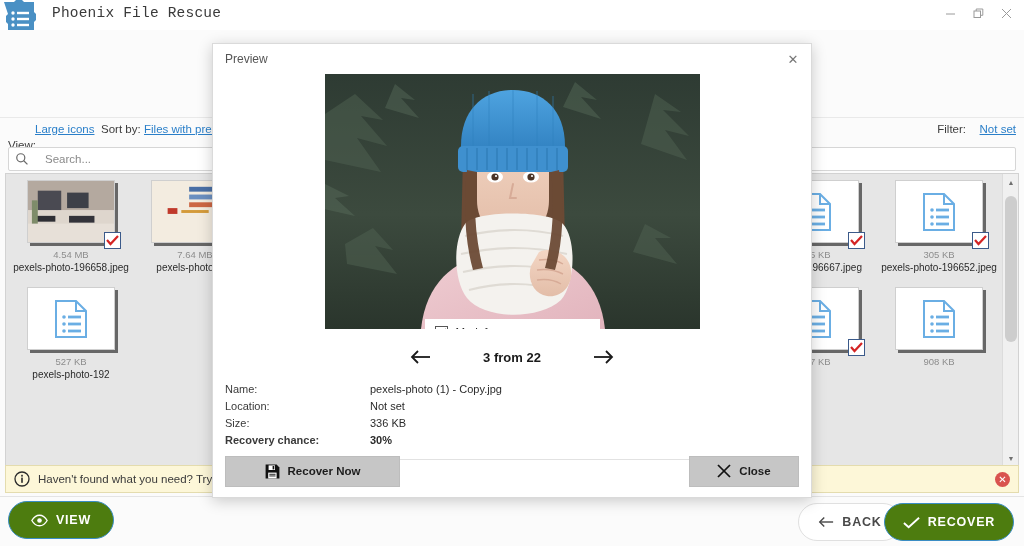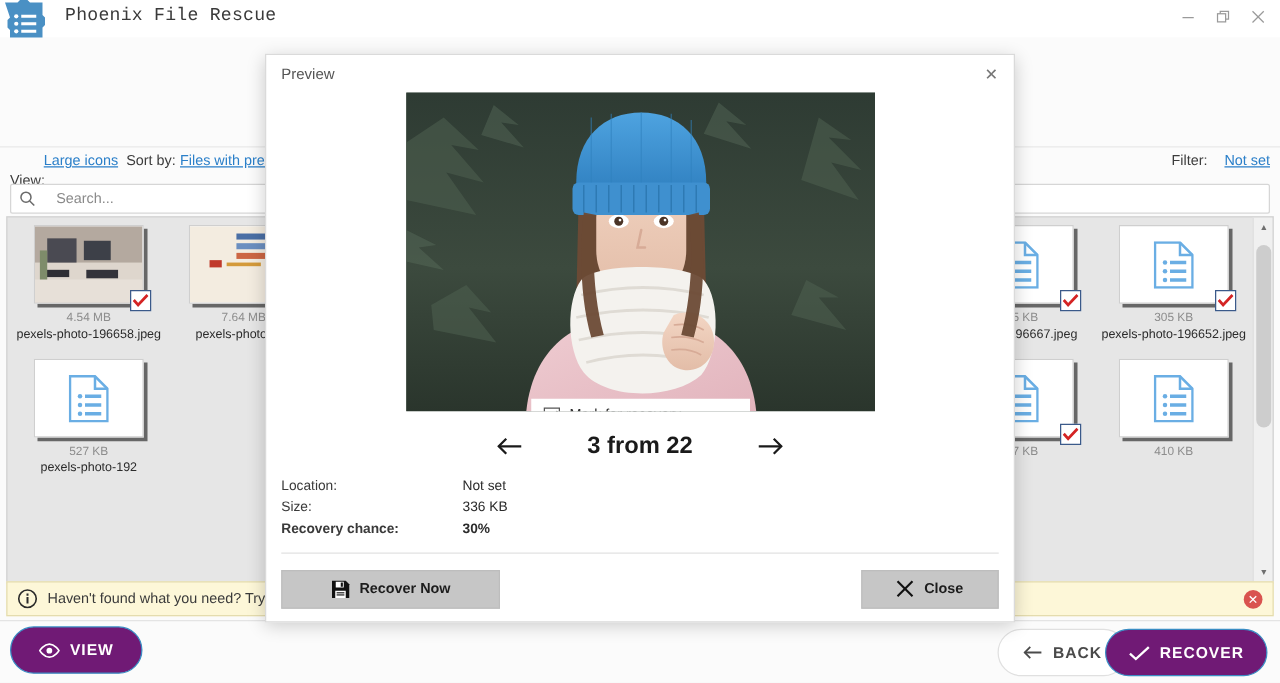--- a/index.html
+++ b/index.html
@@ -158,21 +158,21 @@
     position: absolute; left: 0; top: 496px; width: 1024px; height: 50px;
     background: #fbfbfb; border-top: 1px solid #e4e4e4;
   }
   .pill {
     position: absolute; height: 38px; border-radius: 19px;
     display: flex; align-items: center; justify-content: center;
     font-size: 12.5px; letter-spacing: .8px; cursor: pointer;
     font-weight: bold;
   }
   .pill svg { margin-right: 8px; }
-  .pill-blue { background: #701a75; color: #fff; border: 1px solid #3a8dc4; }
+  .pill-blue { background: #4d7c0f; color: #fff; border: 1px solid #3a8dc4; }
   .pill-white { background: #ffffff; color: #4a4a4a; border: 1px solid #e0e0e0; }
   #btn-view { left: 8px; top: 501px; width: 106px; }
   #btn-back { right: 122px; top: 503px; width: 104px; }
   #btn-recover { right: 10px; top: 503px; width: 130px; }
 
   
   .dialog {
     position: absolute; left: 212px; top: 43px; width: 600px; height: 455px;
     background: #ffffff;
     border: 1px solid #dadada;
@@ -212,21 +212,21 @@
   }
   .navrow {
     height: 40px; display: flex; align-items: center; justify-content: center;
     gap: 50px; margin-top: 8px;
   }
   .nav-arrow {
     width: 26px; height: 22px; cursor: pointer;
     display: flex; align-items: center; justify-content: center;
     color: #1a1a1a;
   }
-  .nav-count { font-size: 19px; font-weight: bold; color: #1a1a1a; }
+  .nav-count { font-size: 13px; font-weight: bold; color: #1a1a1a; }
 
   .fileinfo {
     margin: 6px 12px 0 12px;
     padding-bottom: 8px;
     border-bottom: 1px solid #e2e2e2;
     font-size: 11px; color: #2b2b2b;
   }
   .fi-head { font-size: 11px; color: #3a3a3a; margin-bottom: 7px; }
   .fi-row { display: flex; margin-bottom: 5px; }
   .fi-key { width: 145px; color: #3a3a3a; }
@@ -603,21 +603,21 @@
               <g fill="#6aaee4">
                 <circle cx="9" cy="17" r="1.8"></circle>
                 <rect x="13" y="15.6" width="13" height="2.8"></rect>
                 <circle cx="9" cy="24" r="1.8"></circle>
                 <rect x="13" y="22.6" width="13" height="2.8"></rect>
                 <circle cx="9" cy="31" r="1.8"></circle>
                 <rect x="13" y="29.6" width="13" height="2.8"></rect>
               </g>
             </svg>
           </div>
-          <div class="tile-size">410 KB</div>
+          <div class="tile-size">908 KB</div>
           <div class="tile-name"></div>
         </div>
         <div class="tile" style="visibility: hidden;">
           <div class="thumb">
             <svg class="doc-icon" viewBox="0 0 32 38">
               <path d="M1 1 h20 l10 10 v26 h-30z" fill="#fff" stroke="#6aaee4" stroke-width="2"></path>
               <path d="M21 1 v10 h10" fill="none" stroke="#6aaee4" stroke-width="2"></path>
               <g fill="#6aaee4">
                 <circle cx="9" cy="17" r="1.8"></circle>
                 <rect x="13" y="15.6" width="13" height="2.8"></rect>
@@ -873,20 +873,24 @@
         <svg width="22" height="14" viewBox="0 0 22 14">
           <line x1="1" y1="7" x2="19" y2="7" stroke="#1a1a1a" stroke-width="1.8"></line>
           <polyline points="13,1 19,7 13,13" fill="none" stroke="#1a1a1a" stroke-width="1.8"></polyline>
         </svg>
       </div>
     </div>
 
     <div class="fileinfo">
       <div id="fi-rows">
           <div class="fi-row">
+            <div class="fi-key">Name:</div>
+            <div class="fi-val">pexels-photo (1) - Copy.jpg</div>
+          </div>
+          <div class="fi-row">
             <div class="fi-key">Location:</div>
             <div class="fi-val">Not set</div>
           </div>
           <div class="fi-row">
             <div class="fi-key">Size:</div>
             <div class="fi-val">336 KB</div>
           </div>
           <div class="fi-row bold">
             <div class="fi-key">Recovery chance:</div>
             <div class="fi-val">30%</div>

